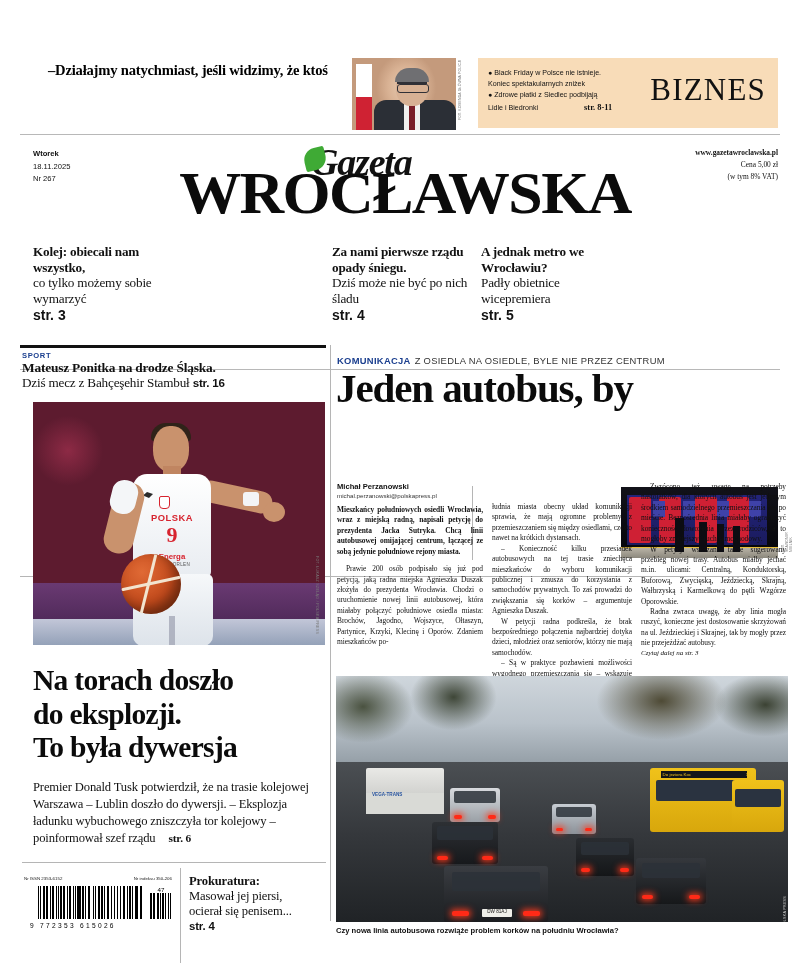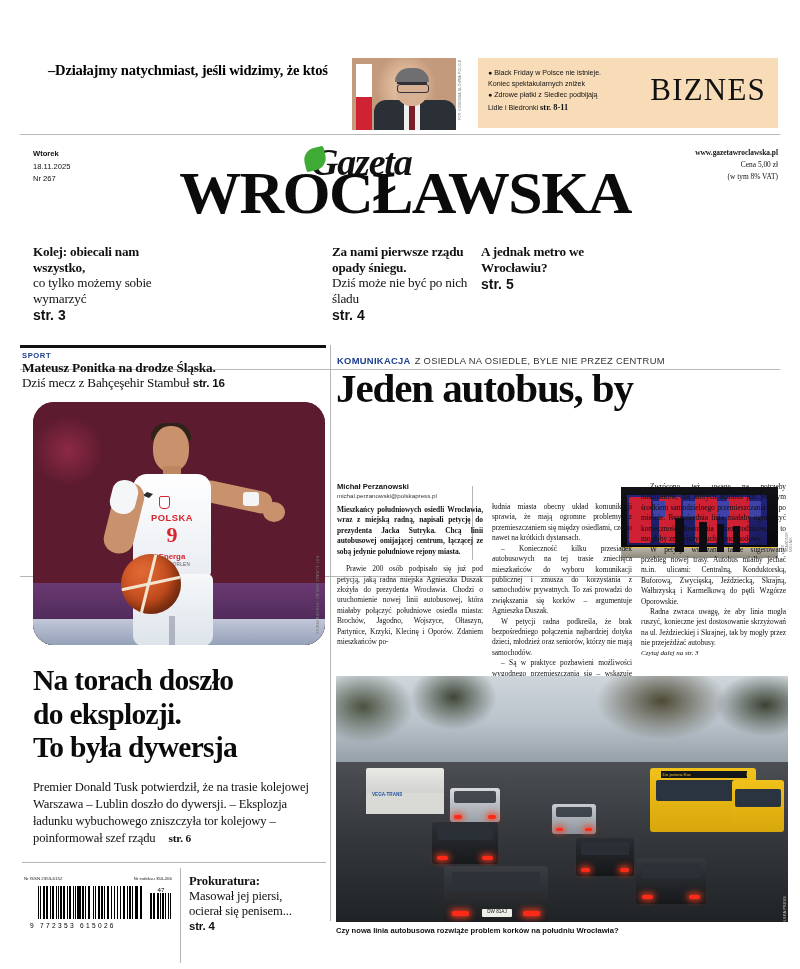--- a/index.html
+++ b/index.html
@@ -69,21 +69,21 @@
     position:absolute;left:478px;top:58px;width:300px;height:70px;
     background:#f8dcb8;
   }
   .biz-bullets{
     position:absolute;left:10px;top:10px;width:160px;
     font-family:"Liberation Sans", sans-serif;
     font-size:7.1px;line-height:1.55;color:#111;
   }
   .biz-bullets .bl{display:block;}
   .biz-bullets .dot{font-size:7px;}
-  .biz-bullets b{font-family:"Liberation Serif",serif;font-size:8.4px;}
+  .biz-bullets b{font-family:"Liberation Serif",serif;font-size:8.4px;margin-left:44px;}
   .biz-word{
     position:absolute;right:12px;top:16px;
     font-family:"Liberation Serif", serif;
     font-size:31px;letter-spacing:1.2px;color:#111;line-height:1;
   }
   .rule-top{
     position:absolute;left:20px;top:134px;width:760px;height:1px;background:#b8b8b8;
   }
 
   
@@ -195,21 +195,20 @@
     position:absolute;left:22px;top:375px;width:304px;
     font-family:"Liberation Serif",serif;
     font-size:13.2px;line-height:1.2;color:#111;letter-spacing:-.2px;
   }
   .sport-sub b{font-family:"Liberation Sans",sans-serif;font-size:11.6px;}
 
   
   .bball{
     position:absolute;left:33px;top:402px;width:292px;height:243px;overflow:hidden;
     background:#6d2036;
-    border-radius:21px;
   }
   .bball .crowd{position:absolute;inset:0;
     background:
       radial-gradient(circle 50px at 12% 20%, #8d2a45 0%, #5d1b2f 70%),
       radial-gradient(circle 70px at 84% 22%, #c24a6d 0%, #7a2440 70%),
       radial-gradient(circle 60px at 60% 8%, #4b4f6b 0%, #2e3147 75%),
       linear-gradient(160deg,#7a2440 0%, #9c3355 40%, #5a5f86 75%, #43476a 100%);
     filter:blur(0.4px);
   }
   .bball .seats{position:absolute;left:0;bottom:0;width:292px;height:62px;
@@ -457,20 +456,21 @@
     <div class="tz" style="left:332px;width:138px;">
       <div class="hl">Za nami pierwsze rządu opady śniegu.</div>
       <div class="sub">Dziś może nie być po nich śladu</div>
       <span class="pg">str. 4</span>
     </div>
 
     <div class="vline" style="left:472px;"></div>
 
     <div class="tz" style="left:481px;width:132px;">
       <div class="hl">A jednak metro we Wrocławiu?</div>
+      <div class="sub">Padły obietnice wicepremiera</div>
       <span class="pg">str. 5</span>
     </div>
 
     <div class="metro-photo">
       <div class="tunnel"></div>
       <div class="train"></div>
       <div class="door d1"></div>
         <div class="door d2"></div>
         <div class="door d3"></div>
         <div class="door d4"></div>

